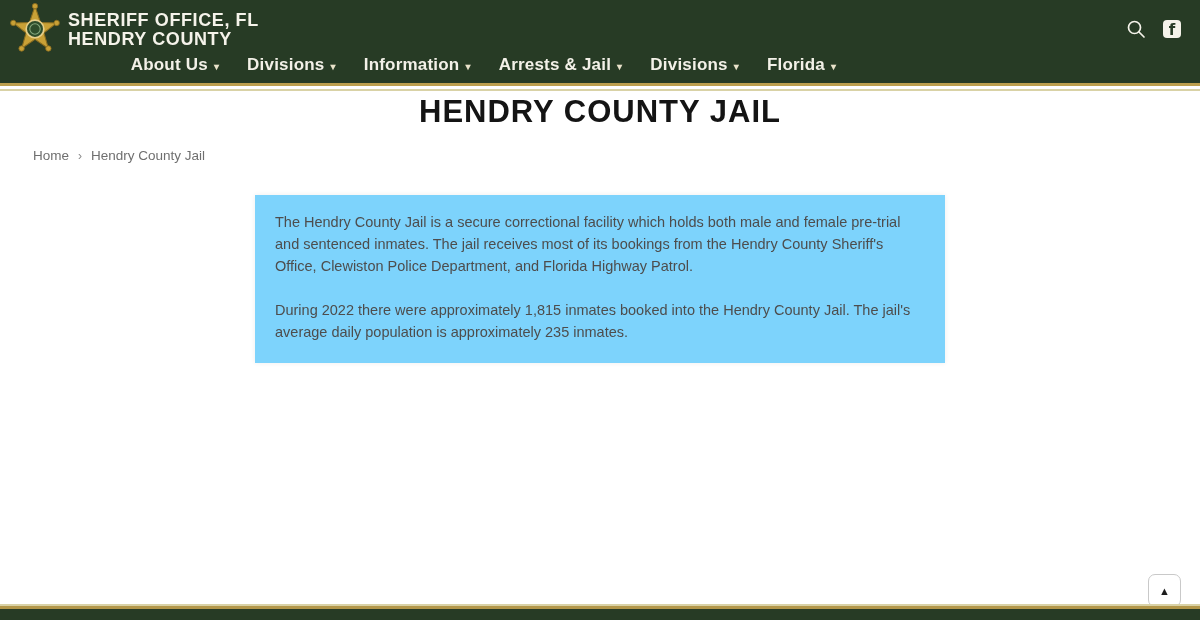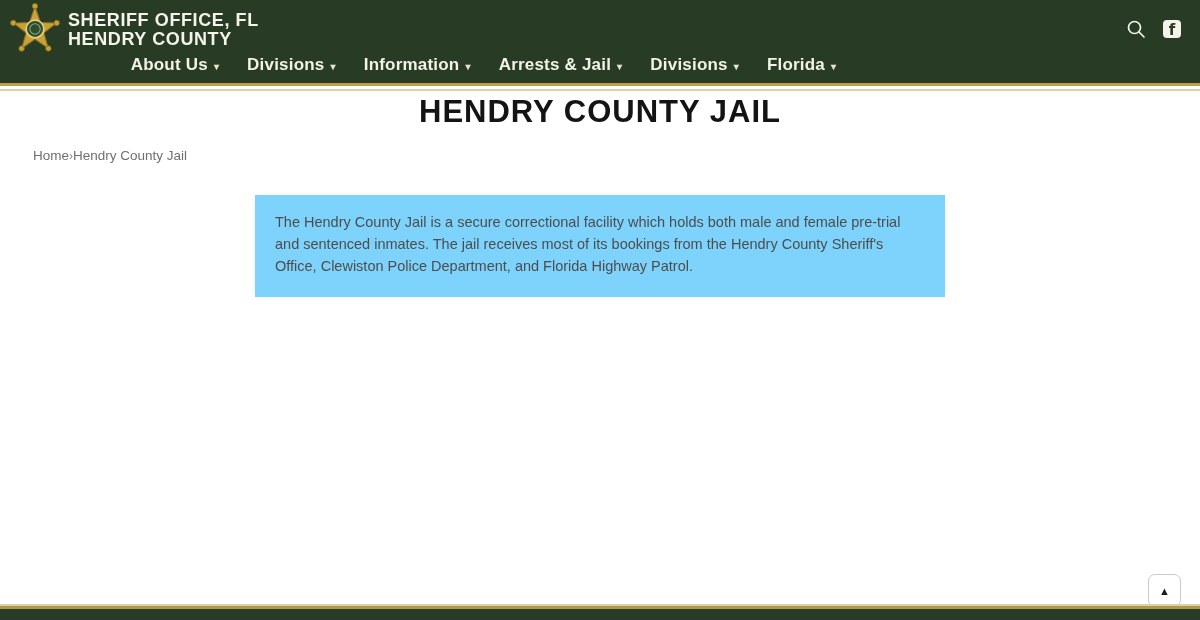--- a/index.html
+++ b/index.html
@@ -39,21 +39,21 @@
   }
   .nav-caret { font-size:10px; color:#e9e2ca; transform:translateY(1px); }
 
   
   .page-title {
     position:absolute; top:94px; left:0; width:1200px; text-align:center;
     font-size:31px; font-weight:800; color:#141414; letter-spacing:1px;
   }
   .breadcrumb {
     position:absolute; top:148px; left:33px;
-    font-size:13.5px; color:#6f6f6f; display:flex; align-items:center; 
+    font-size:13.5px; color:#6f6f6f; display:flex; align-items:center; gap:9px;
   }
   .breadcrumb .crumb-home { cursor:pointer; }
   .breadcrumb .crumb-sep { font-size:12px; color:#8a8a8a; }
 
   .content-panel {
     position:absolute; top:195px; left:255px; width:690px;
     background:#7dd3fc; box-shadow:0 0 5px rgba(0,0,0,0.07);
     padding:16px 20px 20px 20px;
   }
   .content-panel p {
@@ -146,20 +146,21 @@
   <h1 class="page-title">HENDRY COUNTY JAIL</h1>
 
   <div class="breadcrumb">
     <span class="crumb-home">Home</span>
     <span class="crumb-sep">›</span>
     <span class="crumb-current">Hendry County Jail</span>
   </div>
 
   <div class="content-panel">
     <p>The Hendry County Jail is a secure correctional facility which holds both male and female pre-trial and sentenced inmates.  The jail receives most of its bookings from the Hendry County Sheriff's Office, Clewiston Police Department, and Florida Highway Patrol.</p>
+    <p>During 2022 there were approximately 1,815 inmates booked into the Hendry County Jail.  The jail's average daily population is approximately 235 inmates.</p>
   </div>
 
   <div class="scroll-top">
     <span>▲</span>
   </div>
 
   <div class="site-footer">
     <div class="footer-tan"></div>
     <div class="footer-gold"></div>
     <div class="footer-green"></div>

